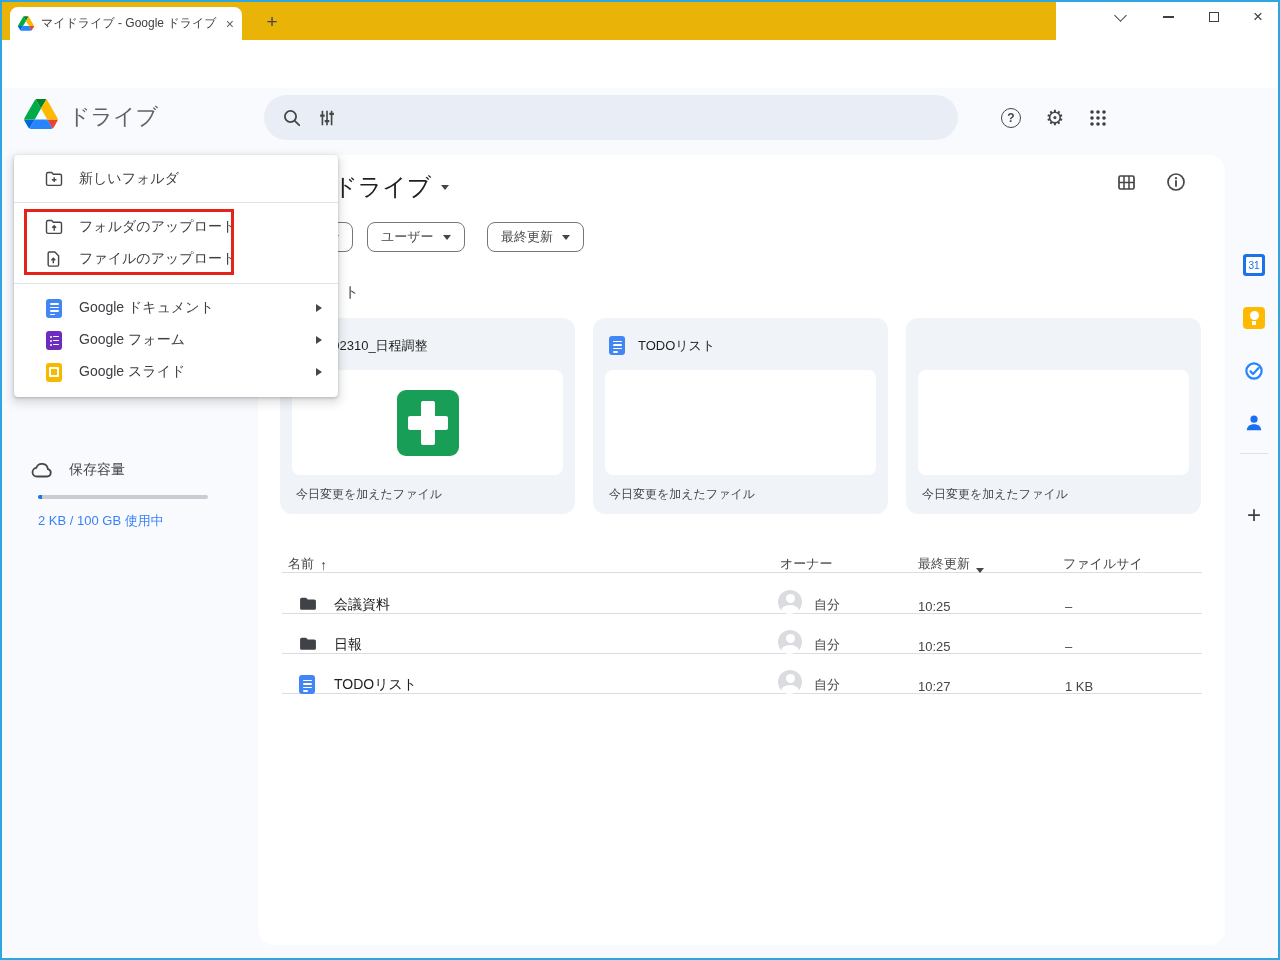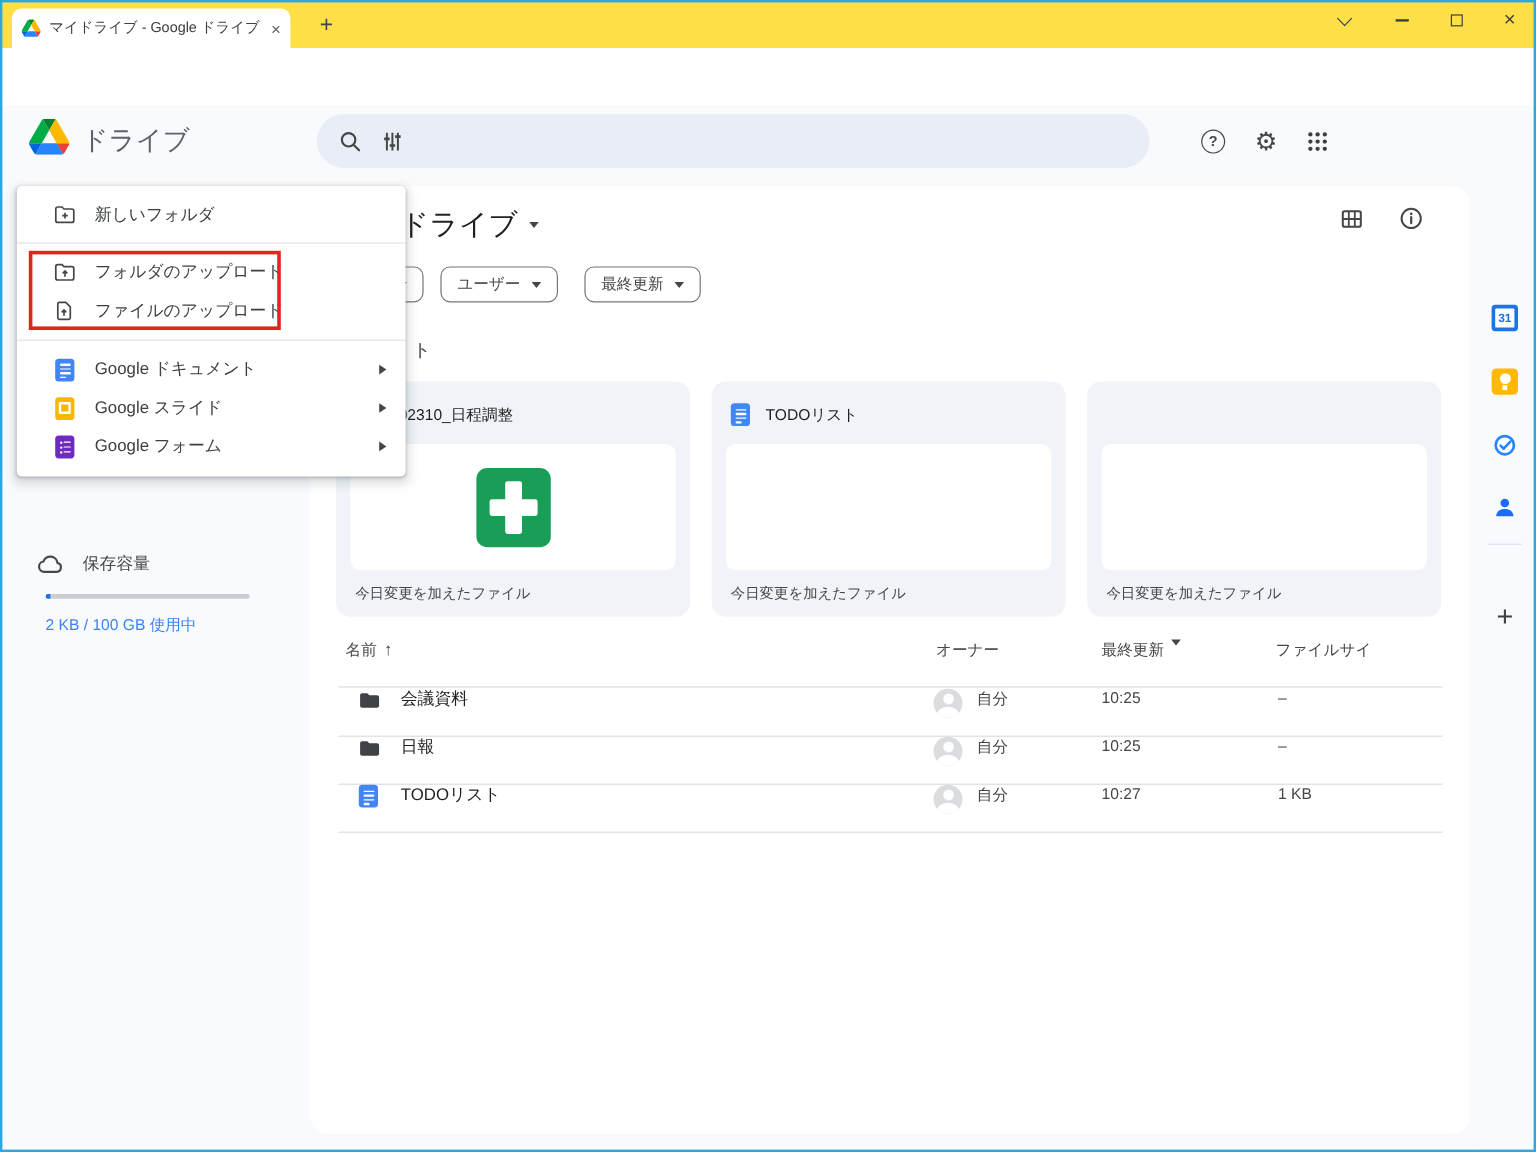--- a/index.html
+++ b/index.html
@@ -1,21 +1,21 @@
 <!DOCTYPE html>
 <html><head>
 <meta charset="utf-8">
 <style>
   *{box-sizing:border-box;margin:0;padding:0}
   body{width:1280px;height:960px;position:relative;overflow:hidden;background:#fff;
        font-family:"Liberation Sans","DejaVu Sans",sans-serif;color:#1f1f1f}
   .frame{position:absolute;inset:0;border:2px solid #2ea7e0;z-index:60;pointer-events:none}
 
   
-  .tabbar{position:absolute;left:0;top:0;width:1280px;height:40px;background:#fde047}
+  .tabbar{position:absolute;left:0;top:0;width:1056px;height:40px;background:#eab308}
   .tab{position:absolute;left:10px;top:7px;width:232px;height:33px;background:#fff;
        border-radius:8px 8px 0 0;display:flex;align-items:center;gap:7px;padding:0 8px}
   .tab-title{font-size:12px;color:#3c4043;flex:1;white-space:nowrap;overflow:hidden;text-overflow:ellipsis}
   .tab-close{font-size:14px;color:#5f6368;cursor:pointer}
   .newtab{position:absolute;left:258px;top:8px;font-size:19px;color:#444746;width:28px;height:28px;
           display:flex;align-items:center;justify-content:center}
   .wc{position:absolute;top:0;width:44px;height:34px;display:flex;align-items:center;justify-content:center;color:#3c4043}
   .chev-d{width:9px;height:9px;border-left:1.6px solid #3c4043;border-bottom:1.6px solid #3c4043;
           transform:rotate(-45deg);margin-top:-4px}
   .minbar{width:11px;height:1.6px;background:#3c4043}
@@ -77,36 +77,36 @@
   .fi i{position:absolute;left:3.5px;right:3.5px;height:1.8px;background:#fff;border-radius:1px}
   .fi-docs{background:#4285f4}
   .fi-sheets{background:#0f9d58}
   .fi-slides{background:#f7b800}
   .fi-forms{background:#6f2bbf}
   .fi-slides .win{position:absolute;left:3px;right:3px;top:4.5px;bottom:4.5px;border:2px solid #fff;border-radius:1px;background:transparent;height:auto}
   .fi .d{position:absolute;left:3.5px;width:2px;height:2px;background:#fff;border-radius:50%}
 
   
   .th,.tr{position:absolute;left:24px;width:920px;height:40px;border-bottom:1px solid #dadce0}
-  .cell{position:absolute;top:0;height:40px;display:flex;align-items:flex-start;font-size:13px;color:#444746;gap:6px}
+  .cell{position:absolute;top:0;height:40px;display:flex;align-items:flex-end;font-size:13px;color:#444746;gap:6px}
   .fname{font-size:14px;color:#1f1f1f}
   .hdr{font-size:13px;font-weight:500;color:#444746}
   .dcaret{width:0;height:0;border-left:4px solid transparent;border-right:4px solid transparent;
           border-top:5px solid #444746}
   .oavatar{width:24px;height:24px;border-radius:50%;background:#dadce0;position:relative;overflow:hidden;flex:none}
   .oavatar::before{content:"";position:absolute;left:7.5px;top:4px;width:9px;height:9px;border-radius:50%;background:#fff}
   .oavatar::after{content:"";position:absolute;left:3px;top:14.5px;width:18px;height:12px;border-radius:50% 50% 0 0;background:#fff}
   .rowdots{position:absolute;left:894px;top:18px}
 
   
   .rail{position:absolute;left:1228px;top:88px;width:52px;height:870px;background:#f8fafd}
   .ric{position:absolute;left:15px;width:22px;height:22px;display:flex;align-items:center;justify-content:center}
   .cal{width:22px;height:22px;background:#1a73e8;border-radius:3px;position:relative}
   .cal b{position:absolute;inset:3px;background:#fff;border-radius:1px;display:flex;align-items:center;
-         justify-content:center;font-size:10px;color:#1a73e8;font-weight:bold}
+         justify-content:center;font-size:10px;color:#1a73e8;font-weight:normal}
   .keep{width:22px;height:22px;background:#ffba00;border-radius:4px;position:relative}
   .keep::before{content:"";position:absolute;left:6.5px;top:4px;width:9px;height:9px;border-radius:50%;background:#fff}
   .keep::after{content:"";position:absolute;left:9px;top:13.5px;width:4px;height:4px;background:#fff}
   .raildiv{position:absolute;left:12px;width:28px;height:1px;background:#dde1e6}
 
   
   .storrow{position:absolute;left:30px;top:370px;display:flex;align-items:center;gap:15px;font-size:14px;color:#444746}
   .storbar{position:absolute;left:38px;top:407px;width:170px;height:4px;border-radius:2px;background:#c9cdd3;overflow:hidden}
   .storbar i{display:block;width:4px;height:4px;background:#1a73e8}
   .stortext{position:absolute;left:38px;top:424px;font-size:13px;color:#3b82f6}
@@ -447,38 +447,38 @@
           <i style="top:8px"></i>
           <i style="top:11.5px"></i>
           <i style="top:15px;right:7px"></i>
         </span>
       </span>
     <span>Google ドキュメント</span>
       <span class="subarr"></span>
   </div>
   <div class="mi">
     <span class="micon">
-        <span class="fi fi-slides">
-          <span class="win"></span>
-        </span>
-      </span>
-    <span>Google スライド</span>
-      <span class="subarr"></span>
-  </div>
-  <div class="mi">
-    <span class="micon">
         <span class="fi fi-forms">
           <span class="d" style="top:5px"></span>
           <span class="d" style="top:9px"></span>
           <span class="d" style="top:13px"></span>
           <i style="top:5px;left:7px"></i>
           <i style="top:9px;left:7px"></i>
           <i style="top:13px;left:7px"></i>
         </span>
       </span>
     <span>Google フォーム</span>
       <span class="subarr"></span>
   </div>
+  <div class="mi">
+    <span class="micon">
+        <span class="fi fi-slides">
+          <span class="win"></span>
+        </span>
+      </span>
+    <span>Google スライド</span>
+      <span class="subarr"></span>
+  </div>
 </div>
 
 <div class="redbox"></div>
 
 <div class="frame"></div>
 
 </body></html>

